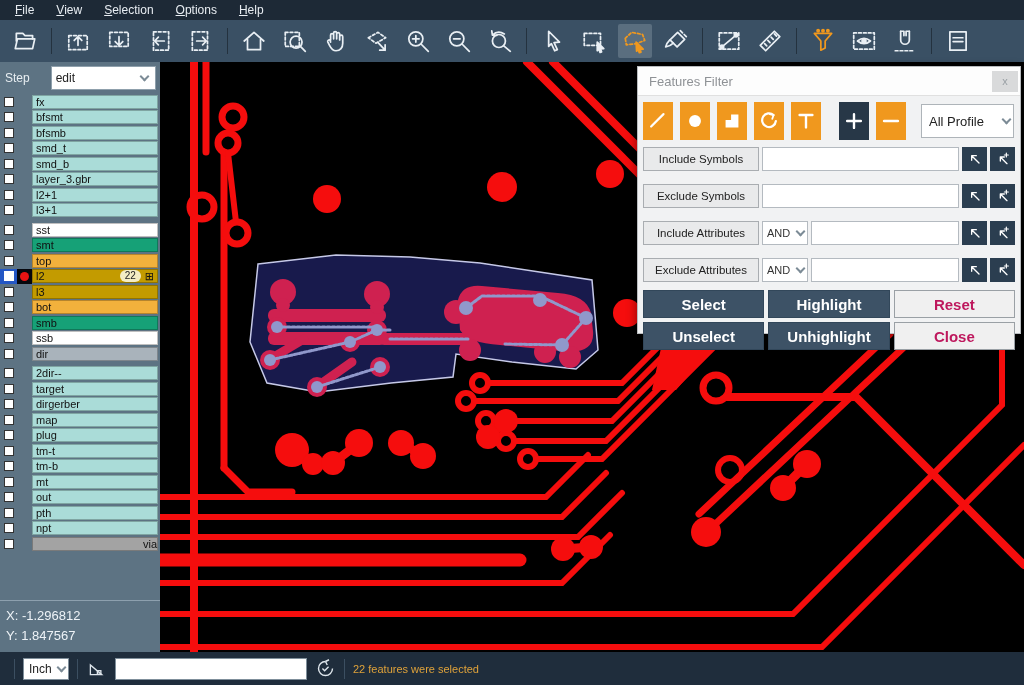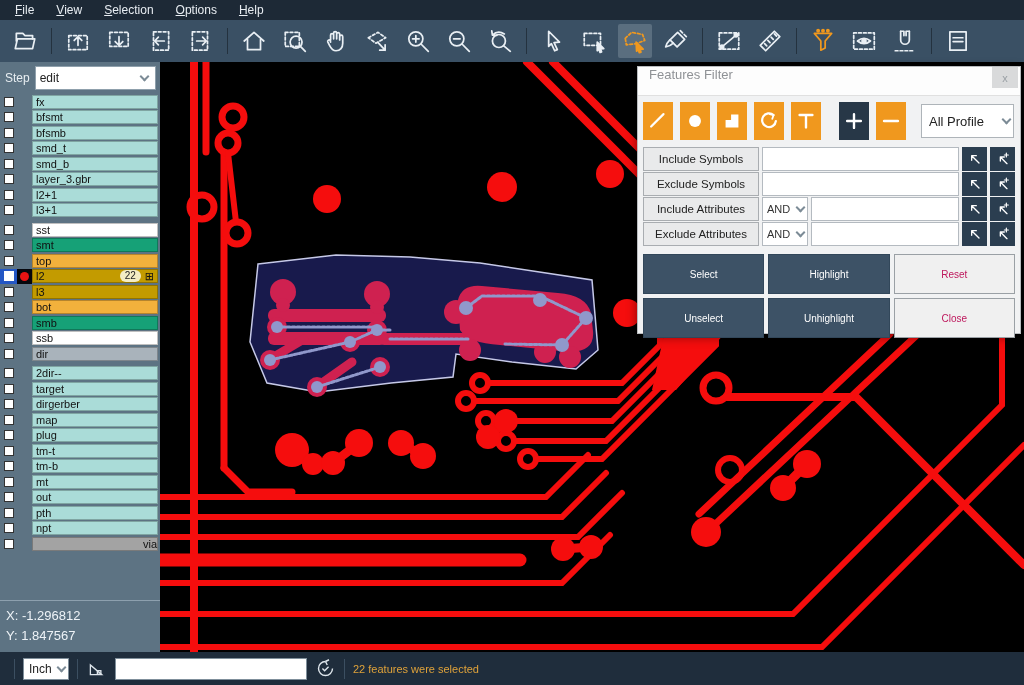--- a/index.html
+++ b/index.html
@@ -26,21 +26,21 @@
   .tb-btn{width:34px;height:34px;display:flex;align-items:center;justify-content:center;
     color:var(--icon-fg);border-radius:2px;flex:0 0 auto;}
   .tb-btn.active{background:#5a6e7f;color:var(--accent);}
   .tb-btn.orange{color:var(--accent);}
   .tb-sep{width:1px;height:26px;background:#24323f;flex:0 0 auto;margin:0 2px;}
   .tb-btn svg{width:26px;height:26px;}
 
   
   .sidebar{position:absolute;left:0;top:62px;width:160px;height:590px;background:var(--sidebar-bg);
     display:flex;flex-direction:column;}
-  .step-row{height:32px;display:flex;align-items:center;padding:4px 4px 4px 5px;gap:5px;}
+  .step-row{height:32px;display:flex;align-items:center;padding:4px 4px 4px 5px;gap:21px;}
   .step-label{color:#e8eef2;font-size:12px;}
   .dropdown{background:#fff;border:1px solid #8fa0ac;height:24px;flex:1;display:flex;align-items:center;
     padding:0 4px;font-size:12px;color:#222;position:relative;}
   .chev{width:7px;height:7px;border-right:2px solid #7c8b96;border-bottom:2px solid #7c8b96;
     transform:rotate(45deg);margin-left:auto;margin-right:3px;margin-top:-3px;flex:0 0 auto;}
   .layer-list{flex:0 0 auto;}
   .layer-group{margin-bottom:4px;}
   .layer-row{height:15.5px;display:flex;align-items:center;}
   .cb-cell{width:17px;height:15.5px;display:flex;align-items:center;justify-content:center;flex:0 0 auto;}
   .cb{width:10px;height:10px;background:#fff;border:1.5px solid #333;}
@@ -57,44 +57,44 @@
   .sidebar-fill{flex:1;}
   .xy-panel{height:52px;border-top:1px solid #8da0ae;padding:5px 0 0 6px;}
   .xy-panel div{color:#eef3f7;font-size:13px;line-height:20px;}
 
   
   .canvas{position:absolute;left:160px;top:62px;width:864px;height:590px;background:#000;overflow:hidden;}
 
   
   .dialog{position:absolute;left:637px;top:66px;width:384px;height:268px;background:#f1f2f3;
     border:1px solid #b9bcbf;box-shadow:0 3px 10px rgba(0,0,0,.45);}
-  .dlg-title{height:29px;background:#fdfdfd;border-bottom:1px solid #e0e0e0;display:flex;align-items:flex-start;
+  .dlg-title{height:29px;background:#fdfdfd;border-bottom:1px solid #e0e0e0;display:flex;align-items:center;
     padding-left:11px;font-size:13px;color:#8f9296;}
   .dlg-close{margin-left:auto;width:26px;height:21px;background:#d9dadb;color:#9aa0a5;display:flex;
     align-items:center;justify-content:center;font-size:11px;margin-right:2px;}
   .dlg-tools{display:flex;align-items:center;gap:7px;padding:6px 6px 5px 5px;}
   .tool-btn{width:30px;height:38px;background:var(--accent);display:flex;align-items:center;justify-content:center;color:#fff;}
   .tool-btn.dark{background:#273747;margin-left:11px;}
   .tool-btn svg{width:22px;height:22px;}
   .profile-dd{width:93px;height:34px;background:#fff;border:1px solid #aeb4b9;margin-left:auto;display:flex;
     align-items:center;padding-left:7px;font-size:13px;color:#222;}
-  .dlg-rows{padding:2px 5px 0 5px;display:flex;flex-direction:column;gap:1px;}
+  .dlg-rows{padding:2px 5px 0 5px;display:flex;flex-direction:column;gap:13px;}
   .f-row{display:flex;align-items:stretch;gap:3px;height:24px;}
   .f-label{width:116px;background:#e9eaeb;border:1px solid #a9adb1;font-size:11.5px;color:#222;
     display:flex;align-items:center;justify-content:center;flex:0 0 auto;}
   .and-dd{width:46px;background:#fff;border:1px solid #b4bac0;display:flex;align-items:center;
     font-size:11px;color:#333;padding-left:4px;flex:0 0 auto;}
   .f-field{flex:1;background:#fff;border:1px solid #b4bac0;font-size:12px;padding:0 4px;
     font-family:"Liberation Sans",sans-serif;color:#222;min-width:0;}
   .pick-btn{width:25px;background:var(--darkbtn);color:#fff;display:flex;align-items:center;
     justify-content:center;flex:0 0 auto;}
   .pick-btn svg{width:16px;height:16px;}
   .dlg-actions{padding:8px 5px 0 5px;display:flex;flex-direction:column;gap:4px;}
   .act-row{display:flex;gap:4px;}
-  .act-btn{flex:1;height:40px;font-size:10px;display:flex;align-items:center;justify-content:center;}
+  .act-btn{flex:1;height:28px;font-size:15px;display:flex;align-items:center;justify-content:center;font-weight:bold;}
   .act-btn.dark{background:var(--slatebtn);color:#fff;border:1px solid #32475a;}
   .act-btn.light{background:#f0f0f0;color:#be185d;border:1px solid #9aa0a5;}
 
   
   .statusbar{position:absolute;left:0;top:652px;width:1024px;height:33px;background:var(--bottombar-bg);
     display:flex;align-items:center;gap:8px;padding-left:14px;}
   .sb-sep{width:1px;height:20px;background:#3c4f61;flex:0 0 auto;}
   .unit-dd{width:46px;height:22px;background:#fff;border:1px solid #7f8f9b;display:flex;align-items:center;
     font-size:12px;color:#222;padding-left:5px;}
   .sb-icon{color:#dfe6ec;display:flex;align-items:center;}

